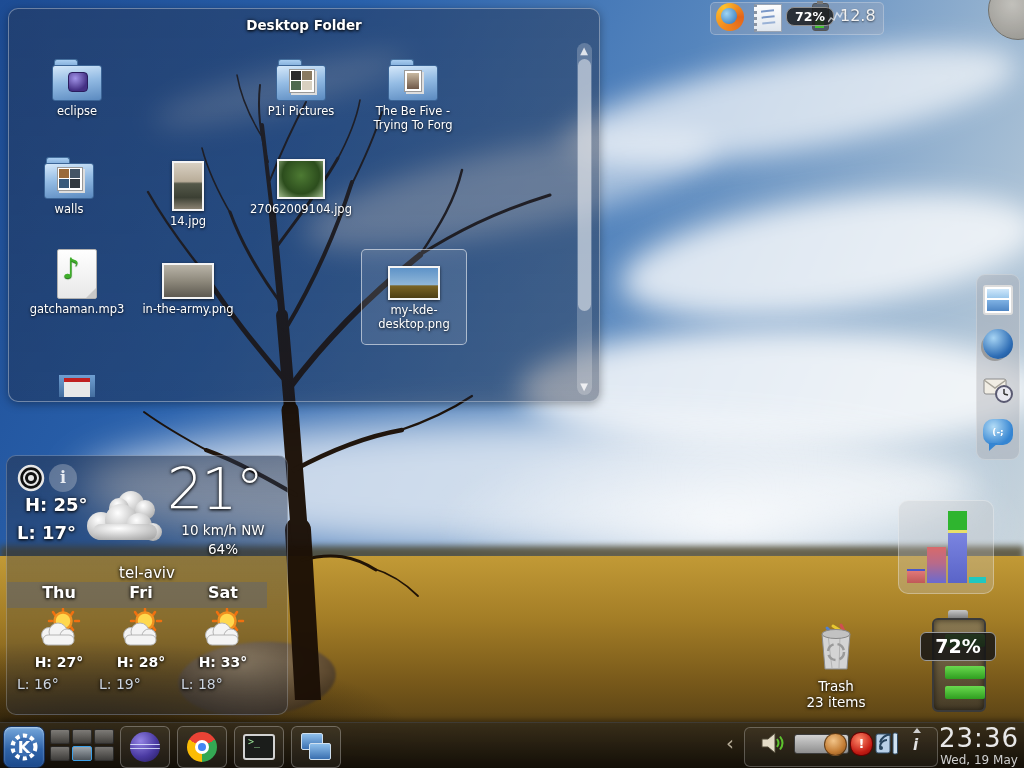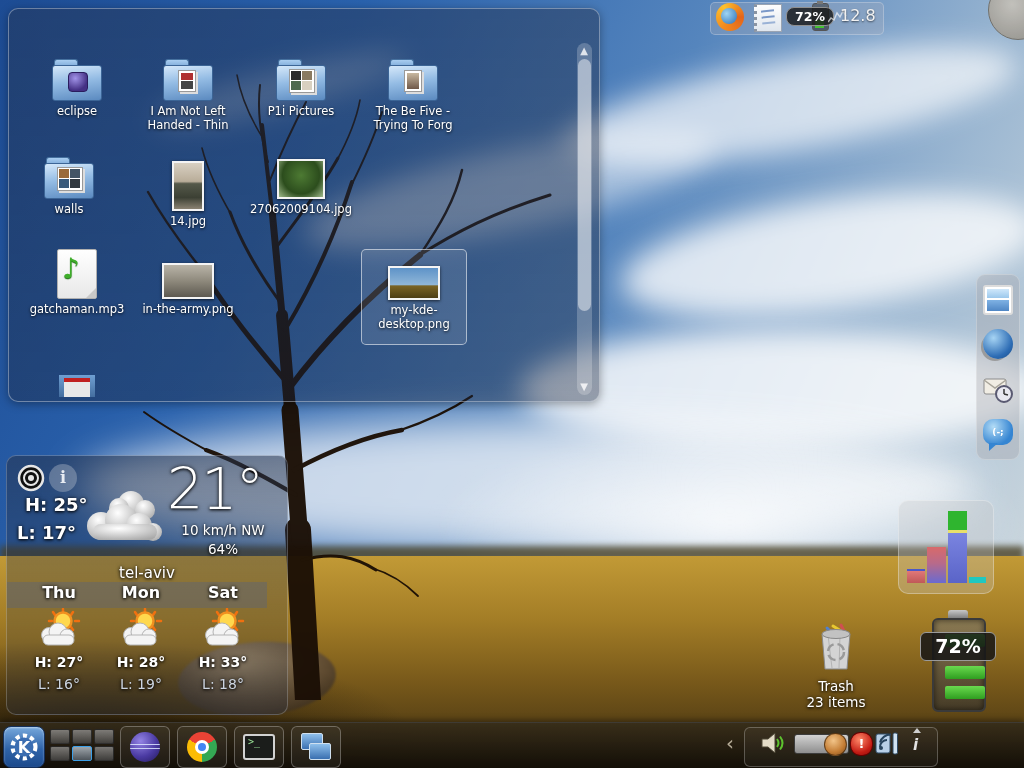--- a/index.html
+++ b/index.html
@@ -114,21 +114,21 @@
   #w-temp{left:160px;top:0px;font-size:57px;font-weight:300;letter-spacing:-2px;}
   #w-high{left:10px;top:38px;font-size:18px;font-weight:bold;padding-left:8px;}
   #w-low{left:10px;top:66px;font-size:18px;font-weight:bold;}
   #w-wind{left:160px;top:66px;width:112px;text-align:center;font-size:13.5px;}
   #w-hum{left:160px;top:85px;width:112px;text-align:center;font-size:13.5px;}
   #w-loc{left:0;top:108px;width:100%;text-align:center;font-size:15px;}
   #w-band{left:0px;top:126px;width:260px;height:26px;background:rgba(90,100,120,.45);}
   .w-day{position:absolute;top:127px;width:84px;text-align:center;font-size:16px;font-weight:bold;}
   .w-ico{position:absolute;top:152px;}
   .w-hi{position:absolute;top:198px;width:84px;text-align:center;font-size:14px;font-weight:bold;}
-  .w-lo{position:absolute;top:220px;width:84px;text-align:center;font-size:14px;color:#ccd4e0;}
+  .w-lo{position:absolute;top:220px;width:84px;text-align:left;font-size:14px;color:#ccd4e0;}
 
   
   #monitor{left:898px;top:500px;width:94px;height:92px;border-radius:10px;
     background:rgba(195,195,195,.30);border:1px solid rgba(255,255,255,.3);}
   .mbar{position:absolute;bottom:10px;}
 
   
   #battery{left:926px;top:610px;width:64px;height:100px;}
   #batt-cap{left:22px;top:0;width:20px;height:9px;border-radius:3px 3px 0 0;background:linear-gradient(#c8c8c8,#787878);}
   #batt-body{left:6px;top:8px;width:50px;height:90px;border-radius:6px;border:2px solid #3a3a3a;
@@ -235,43 +235,31 @@
       <path d="M100,412 C74,398 56,388 34,372" stroke-width="2"></path>
       <path d="M158,122 C150,95 147,72 150,45" stroke-width="2"></path>
       <path d="M160,140 C172,110 182,88 196,62" stroke-width="2"></path>
       <path d="M154,100 C140,78 131,58 127,35" stroke-width="1.5"></path>
       <path d="M192,520 C222,512 244,516 266,530" stroke-width="3"></path>
       <path d="M262,528 C282,534 296,544 308,556" stroke-width="1.8"></path>
     </g>
   </svg>
 
   <div id="folderview" class="abs plasma">
+    <div id="fv-title" class="abs lbl">Desktop Folder</div>
 
     <div class="fitem" style="left:16px;top:42px">
       <div class="ficon">
           <div class="folder">
             <div class="tab"></div>
             <div class="fbody"></div>
             <div class="emblem em-eclipse"></div>
           </div>
         </div>
       <div class="flabel lbl">eclipse</div>
-    </div>
-    <div class="fitem" style="left:127px;top:42px">
-      <div class="ficon">
-          <div class="folder">
-            <div class="tab"></div>
-            <div class="fbody"></div>
-            <div class="emblem em-photo" style="left:15px;top:11px;width:16px;height:20px">
-              <i style="left:2px;top:2px;width:12px;height:7px;background:#b03030"></i>
-              <i style="left:2px;top:10px;width:12px;height:8px;background:#444"></i>
-            </div>
-          </div>
-        </div>
-      <div class="flabel lbl">I Am Not Left Handed - Thin</div>
     </div>
     <div class="fitem" style="left:240px;top:42px">
       <div class="ficon">
           <div class="folder">
             <div class="tab"></div>
             <div class="fbody"></div>
             <div class="emblem em-photo">
               <i style="left:1px;top:1px;width:10px;height:9px;background:#2a2a2a"></i>
               <i style="left:12px;top:1px;width:10px;height:9px;background:#8a7a60"></i>
               <i style="left:1px;top:11px;width:10px;height:9px;background:#506a50"></i>
@@ -406,21 +394,21 @@
         <circle cx="74" cy="50" r="9"></circle>
           <rect x="14" y="42" width="64" height="16" rx="8"></rect>
       </g>
     </svg>
     <div id="w-temp" class="abs lbl">21°</div>
     <div id="w-wind" class="abs lbl">10 km/h NW</div>
     <div id="w-hum" class="abs lbl">64%</div>
     <div id="w-loc" class="abs lbl">tel-aviv</div>
     <div id="w-band" class="abs"></div>
     <div class="w-day lbl" style="left:10px">Thu</div>
-    <div class="w-day lbl" style="left:92px">Mon</div>
+    <div class="w-day lbl" style="left:92px">Fri</div>
     <div class="w-day lbl" style="left:174px">Sat</div>
 
     <svg class="w-ico" style="left:29px" width="46" height="42" viewBox="0 0 46 42">
       <g stroke="#f07010" stroke-width="2.5" stroke-linecap="round">
         <line x1="27" y1="1" x2="27" y2="4"></line>
           <line x1="37" y1="4" x2="35" y2="7"></line>
           <line x1="43" y1="13" x2="39" y2="13"></line>
         <line x1="37" y1="22" x2="35" y2="19"></line>
           <line x1="17" y1="4" x2="19" y2="7"></line>
           <line x1="13" y1="13" x2="16" y2="13"></line>
@@ -553,15 +541,19 @@
     <div id="tray-alarm" class="abs">!</div>
     <svg class="tray-ic" style="left:874px;top:7px" width="26" height="26" viewBox="0 0 26 26">
       <rect x="2" y="4" width="14" height="19" rx="2" fill="#b8d0e8" stroke="#2f4a64"></rect>
       <rect x="19" y="3" width="4.5" height="21" rx="1.5" fill="#cfe2f2" stroke="#2f4a64"></rect>
       <path d="M6,17 a7,7 0 0 1 7,-7" fill="none" stroke="#27445e" stroke-width="2"></path>
       <path d="M6,12.5 a11,11 0 0 1 11,-8" fill="none" stroke="#27445e" stroke-width="2"></path>
       <circle cx="7" cy="18" r="2" fill="#27445e"></circle>
     </svg>
     <div id="notif-arrow" class="abs"></div>
     <div id="notif-i" class="abs">i</div>
+    <div id="clock" class="abs">
+      <div id="clock-time">23:36</div>
+      <div id="clock-date">Wed, 19 May</div>
+    </div>
   </div>
 
 </div>
 
 </body></html>

